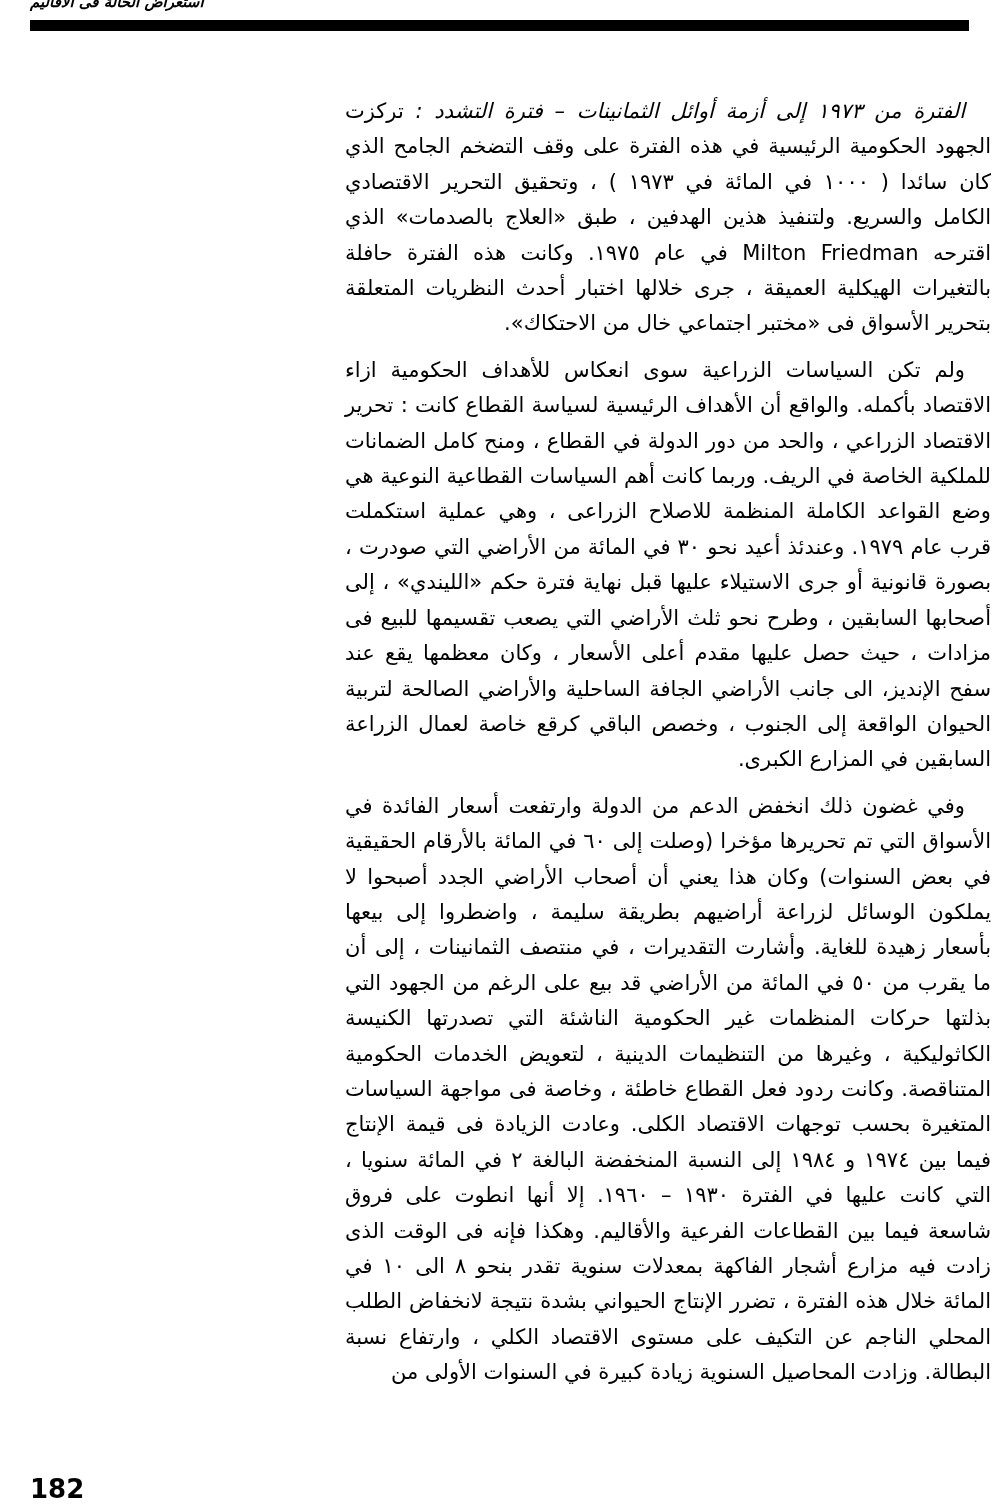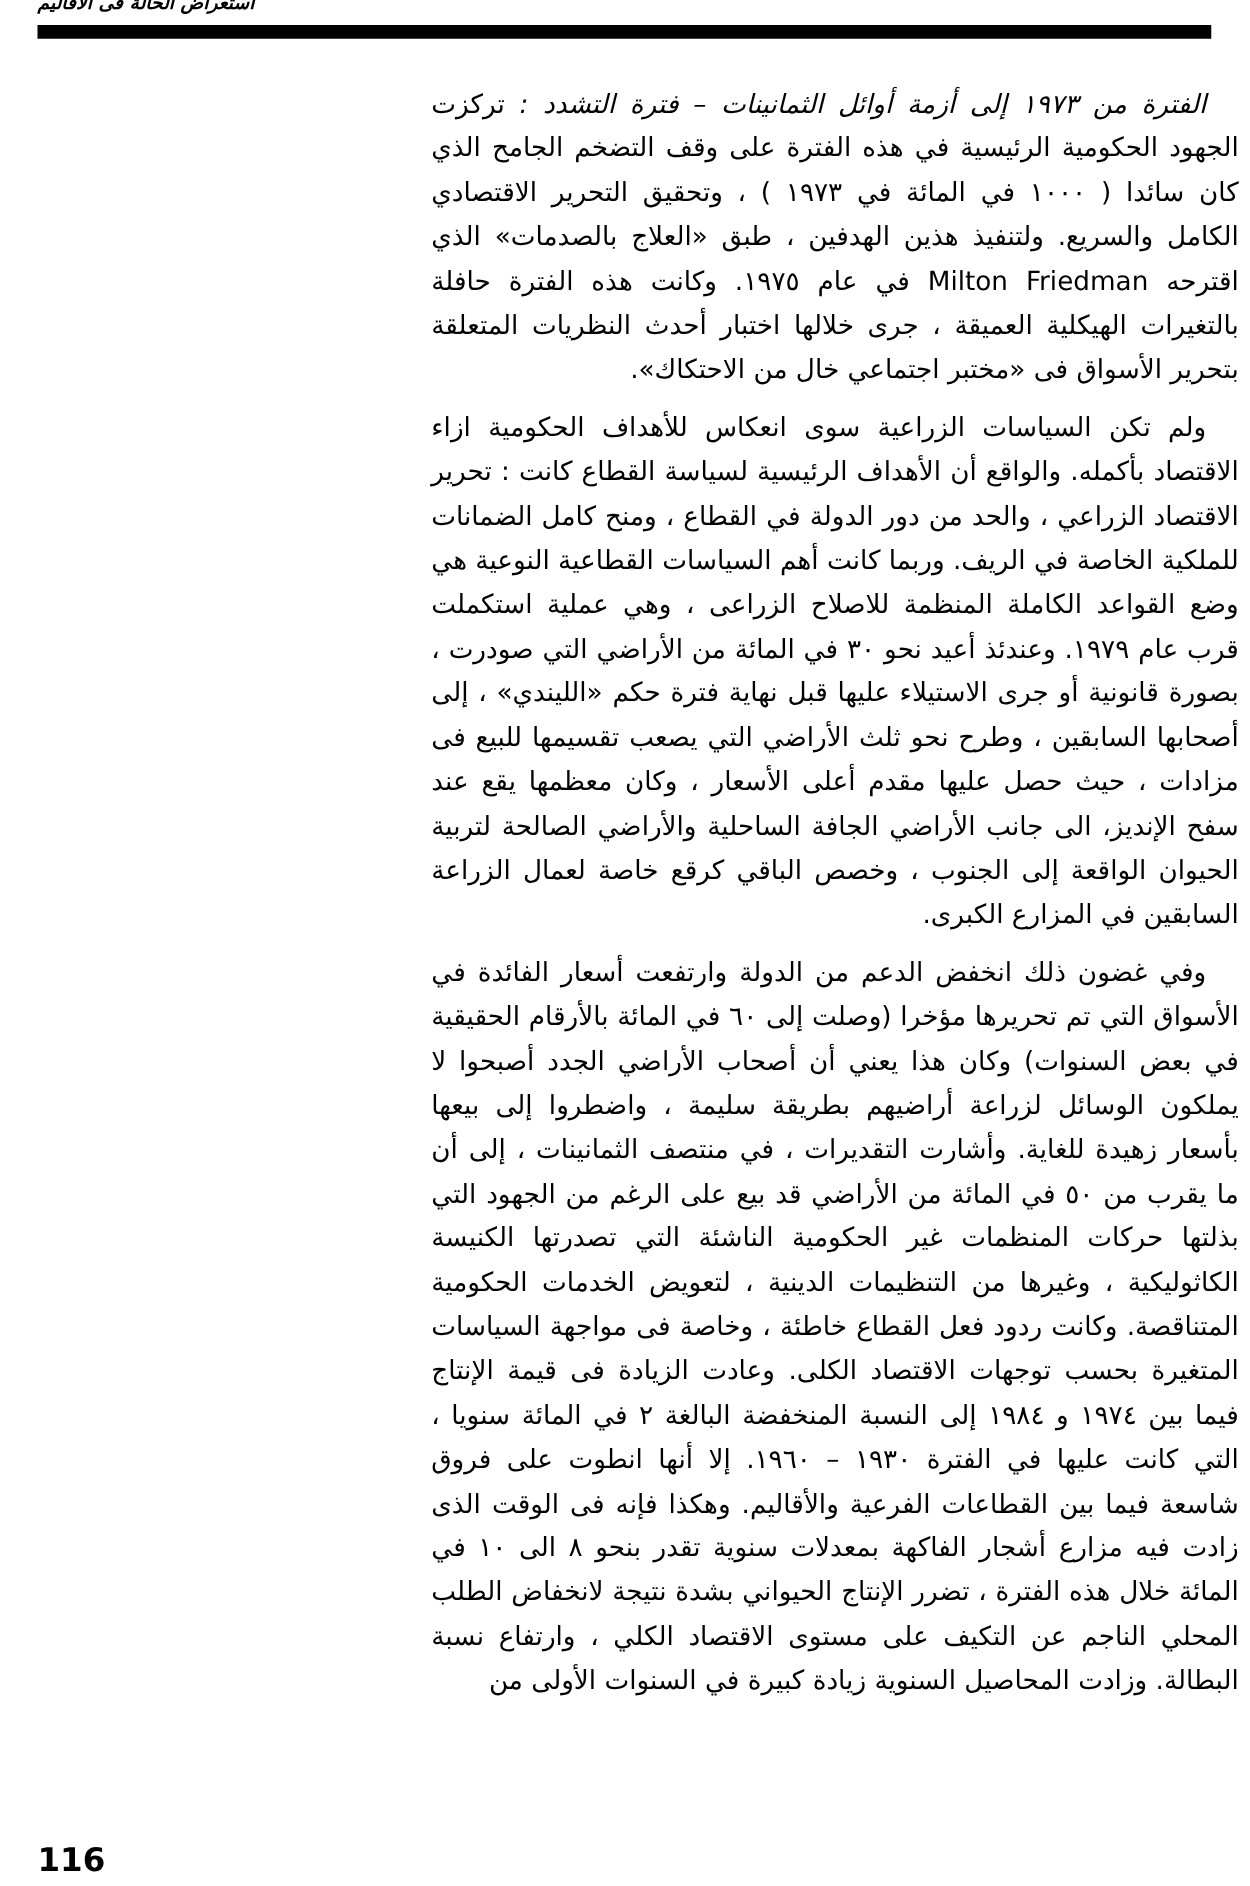--- a/index.html
+++ b/index.html
@@ -41,21 +41,21 @@
     text-align:justify;
     font-size:19px;
     font-weight:bold;
     font-style:italic;
     line-height:30px;
     color:#000;
   }
   
   .main-col {
     position:absolute;
-    top:66px; left:345px;
+    top:94px; left:345px;
     width:646px;
     direction:rtl;
     text-align:justify;
     font-size:21px;
     line-height:35.4px;
     color:#000;
   }
   .main-col p {
     margin:0 0 11px 0;
     text-indent:26px;
@@ -81,15 +81,15 @@
 
 
   <div class="main-col">
     <p><span class="lead-italic">الفترة من ١٩٧٣ إلى أزمة أوائل الثمانينات – فترة التشدد :</span> <span>تركزت الجهود الحكومية الرئيسية في هذه الفترة على وقف التضخم الجامح الذي كان سائدا ( ١٠٠٠ في المائة في ١٩٧٣ ) ، وتحقيق التحرير الاقتصادي الكامل والسريع. ولتنفيذ هذين الهدفين ، طبق «العلاج بالصدمات» الذي اقترحه Milton Friedman في عام ١٩٧٥. وكانت هذه الفترة حافلة بالتغيرات الهيكلية العميقة ، جرى خلالها اختبار أحدث النظريات المتعلقة بتحرير الأسواق فى «مختبر اجتماعي خال من الاحتكاك».</span></p>
 
     <p>ولم تكن السياسات الزراعية سوى انعكاس للأهداف الحكومية ازاء الاقتصاد بأكمله.  والواقع أن الأهداف الرئيسية لسياسة القطاع كانت : تحرير الاقتصاد الزراعي ، والحد من دور الدولة في القطاع ، ومنح كامل الضمانات للملكية الخاصة في الريف. وربما كانت أهم السياسات القطاعية النوعية هي وضع القواعد الكاملة المنظمة للاصلاح الزراعى ، وهي عملية استكملت قرب عام ١٩٧٩. وعندئذ أعيد نحو ٣٠ في المائة من الأراضي التي صودرت ، بصورة قانونية أو جرى الاستيلاء عليها قبل نهاية فترة حكم «الليندي» ، إلى أصحابها السابقين ، وطرح نحو ثلث الأراضي التي يصعب تقسيمها للبيع فى مزادات ، حيث حصل عليها مقدم أعلى الأسعار ، وكان معظمها يقع عند سفح الإنديز، الى جانب الأراضي الجافة الساحلية والأراضي الصالحة لتربية الحيوان الواقعة إلى الجنوب ، وخصص الباقي كرقع خاصة لعمال الزراعة السابقين في المزارع الكبرى.</p>
 
     <p>وفي غضون ذلك انخفض الدعم من الدولة وارتفعت أسعار الفائدة في الأسواق التي تم تحريرها مؤخرا (وصلت إلى ٦٠ في المائة بالأرقام الحقيقية في بعض السنوات) وكان هذا يعني أن أصحاب الأراضي الجدد أصبحوا لا يملكون الوسائل لزراعة أراضيهم بطريقة سليمة ، واضطروا إلى بيعها بأسعار زهيدة للغاية. وأشارت التقديرات ، في منتصف الثمانينات ، إلى أن ما يقرب من ٥٠ في المائة من الأراضي قد بيع على الرغم من الجهود التي بذلتها حركات المنظمات غير الحكومية الناشئة التي تصدرتها الكنيسة الكاثوليكية ، وغيرها من التنظيمات الدينية ، لتعويض الخدمات الحكومية المتناقصة. وكانت ردود فعل القطاع خاطئة ، وخاصة فى مواجهة السياسات المتغيرة بحسب توجهات الاقتصاد الكلى. وعادت الزيادة فى قيمة الإنتاج فيما بين ١٩٧٤ و ١٩٨٤ إلى النسبة المنخفضة البالغة ٢ في المائة سنويا ، التي كانت عليها في الفترة ١٩٣٠ – ١٩٦٠. إلا أنها انطوت على فروق شاسعة فيما بين القطاعات الفرعية والأقاليم. وهكذا فإنه فى الوقت الذى زادت فيه مزارع أشجار الفاكهة بمعدلات سنوية تقدر بنحو ٨ الى ١٠ في المائة خلال هذه الفترة ، تضرر الإنتاج الحيواني بشدة نتيجة لانخفاض الطلب المحلي الناجم عن التكيف على مستوى الاقتصاد الكلي ، وارتفاع نسبة البطالة. وزادت المحاصيل السنوية زيادة كبيرة في السنوات الأولى من</p>
   </div>
 
-  <div class="page-number">116</div>
+  <div class="page-number">182</div>
 
 </div>
 
 </body></html>

